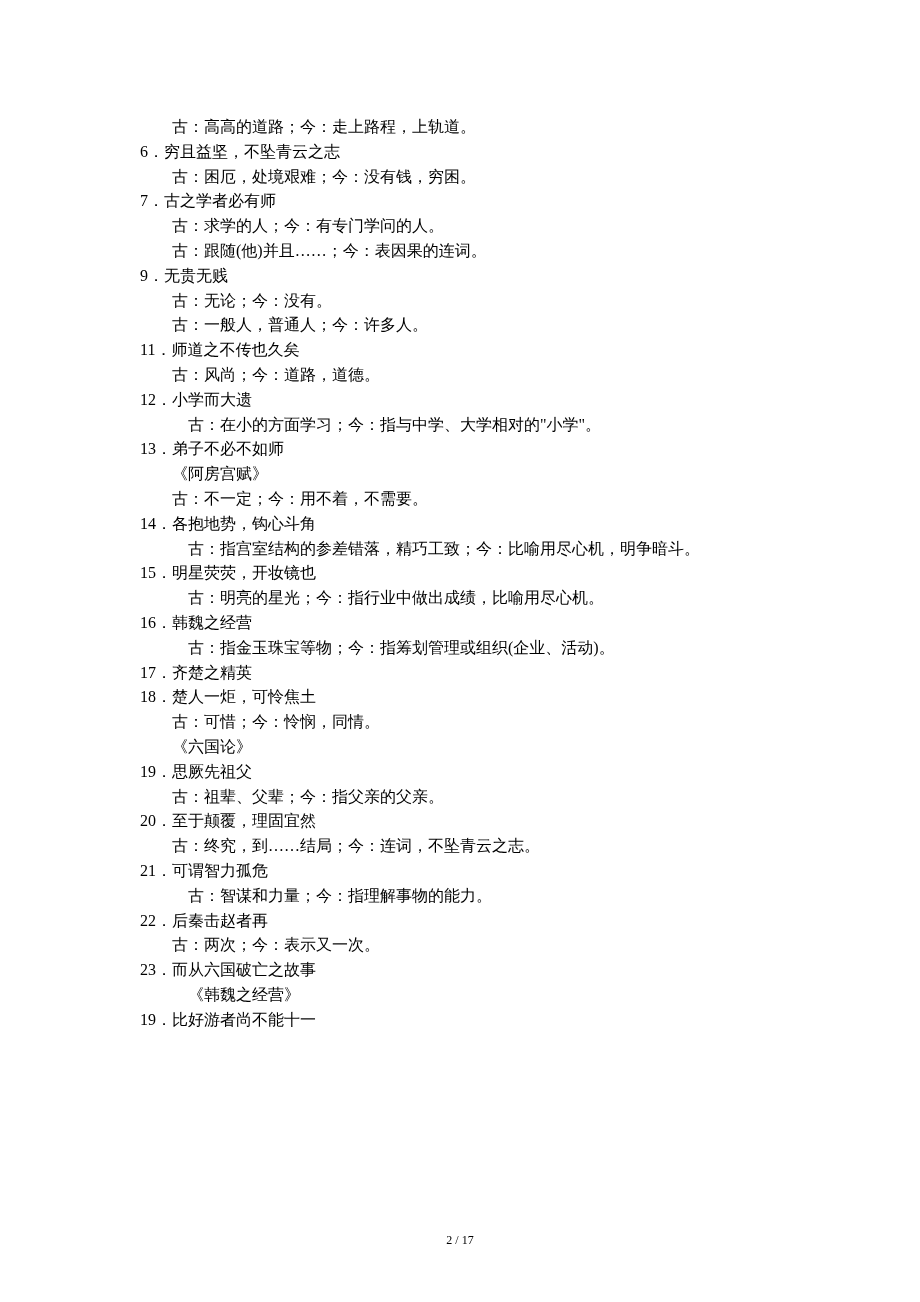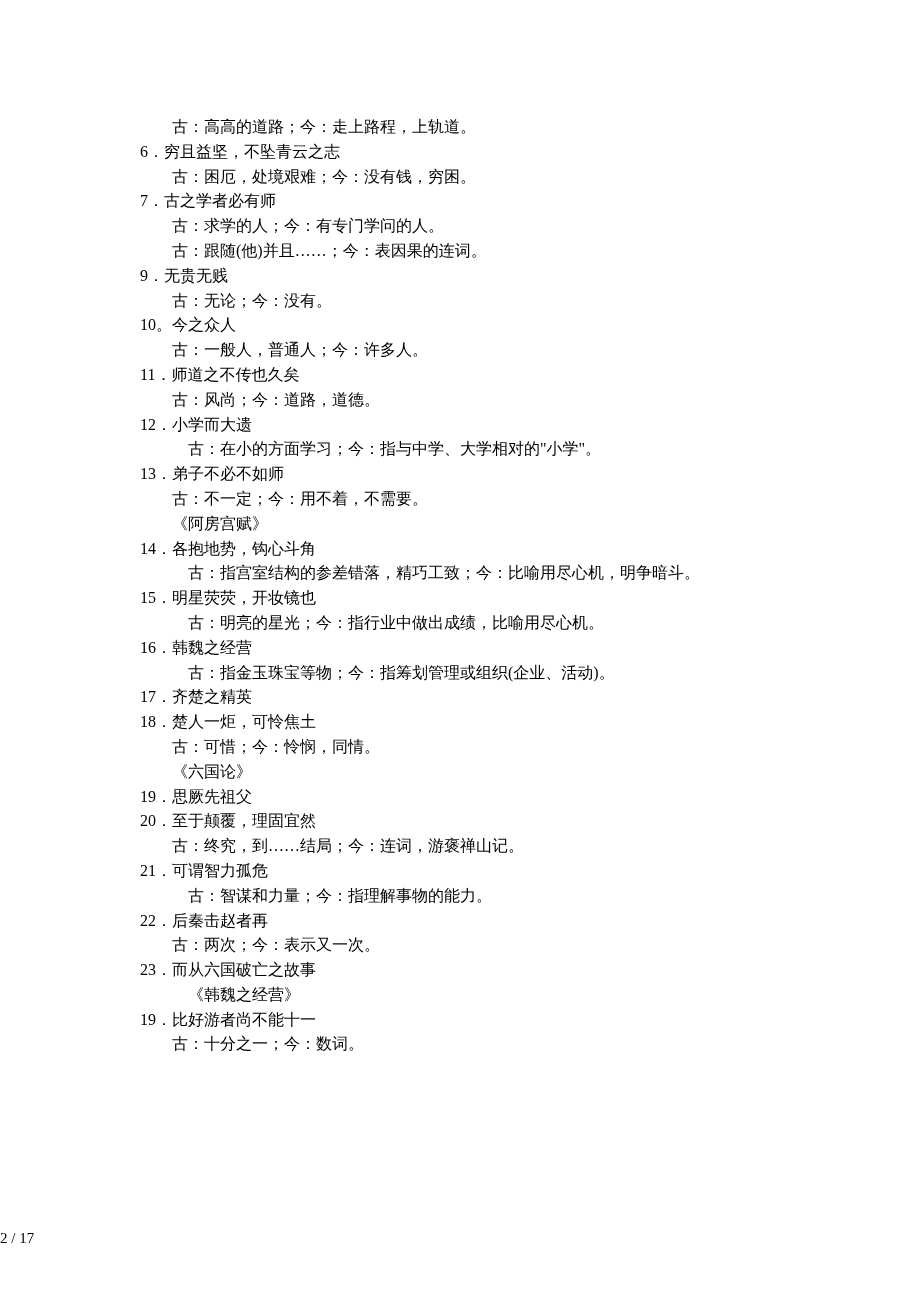--- a/index.html
+++ b/index.html
@@ -21,62 +21,61 @@
   .line {
     white-space: pre;
   }
   .indent1 { padding-left: 2em; }
   .indent2 { padding-left: 3em; }
   .footer {
     position: absolute;
     bottom: 52px;
     left: 0;
     width: 100%;
-    text-align: left;
-    font-size: 15px;
+    text-align: center;
+    font-size: 12px;
   }
 </style>
 </head>
 <body>
 
 <div class="page">
   <div id="content">
       <div class="line indent1">古：高高的道路；今：走上路程，上轨道。</div>
       <div class="line indent0">6．穷且益坚，不坠青云之志</div>
       <div class="line indent1">古：困厄，处境艰难；今：没有钱，穷困。</div>
       <div class="line indent0">7．古之学者必有师</div>
       <div class="line indent1">古：求学的人；今：有专门学问的人。</div>
       <div class="line indent1">古：跟随(他)并且……；今：表因果的连词。</div>
       <div class="line indent0">9．无贵无贱</div>
       <div class="line indent1">古：无论；今：没有。</div>
-      <div class="line indent0">10。今之众人</div>
       <div class="line indent1">古：一般人，普通人；今：许多人。</div>
       <div class="line indent0">11．师道之不传也久矣</div>
       <div class="line indent1">古：风尚；今：道路，道德。</div>
       <div class="line indent0">12．小学而大遗</div>
       <div class="line indent2">古：在小的方面学习；今：指与中学、大学相对的"小学"。</div>
       <div class="line indent0">13．弟子不必不如师</div>
+      <div class="line indent1">《阿房宫赋》</div>
       <div class="line indent1">古：不一定；今：用不着，不需要。</div>
-      <div class="line indent1">《阿房宫赋》</div>
       <div class="line indent0">14．各抱地势，钩心斗角</div>
       <div class="line indent2">古：指宫室结构的参差错落，精巧工致；今：比喻用尽心机，明争暗斗。</div>
       <div class="line indent0">15．明星荧荧，开妆镜也</div>
       <div class="line indent2">古：明亮的星光；今：指行业中做出成绩，比喻用尽心机。</div>
       <div class="line indent0">16．韩魏之经营</div>
       <div class="line indent2">古：指金玉珠宝等物；今：指筹划管理或组织(企业、活动)。</div>
       <div class="line indent0">17．齐楚之精英</div>
       <div class="line indent0">18．楚人一炬，可怜焦土</div>
       <div class="line indent1">古：可惜；今：怜悯，同情。</div>
       <div class="line indent1">《六国论》</div>
       <div class="line indent0">19．思厥先祖父</div>
+      <div class="line indent1">古：祖辈、父辈；今：指父亲的父亲。</div>
       <div class="line indent0">20．至于颠覆，理固宜然</div>
-      <div class="line indent1">古：终究，到……结局；今：连词，游褒禅山记。</div>
+      <div class="line indent1">古：终究，到……结局；今：连词，不坠青云之志。</div>
       <div class="line indent0">21．可谓智力孤危</div>
       <div class="line indent2">古：智谋和力量；今：指理解事物的能力。</div>
       <div class="line indent0">22．后秦击赵者再</div>
       <div class="line indent1">古：两次；今：表示又一次。</div>
       <div class="line indent0">23．而从六国破亡之故事</div>
       <div class="line indent2">《韩魏之经营》</div>
       <div class="line indent0">19．比好游者尚不能十一</div>
-      <div class="line indent1">古：十分之一；今：数词。</div>
     </div>
   <div class="footer">2 / 17</div>
 </div>
 
 </body></html>

